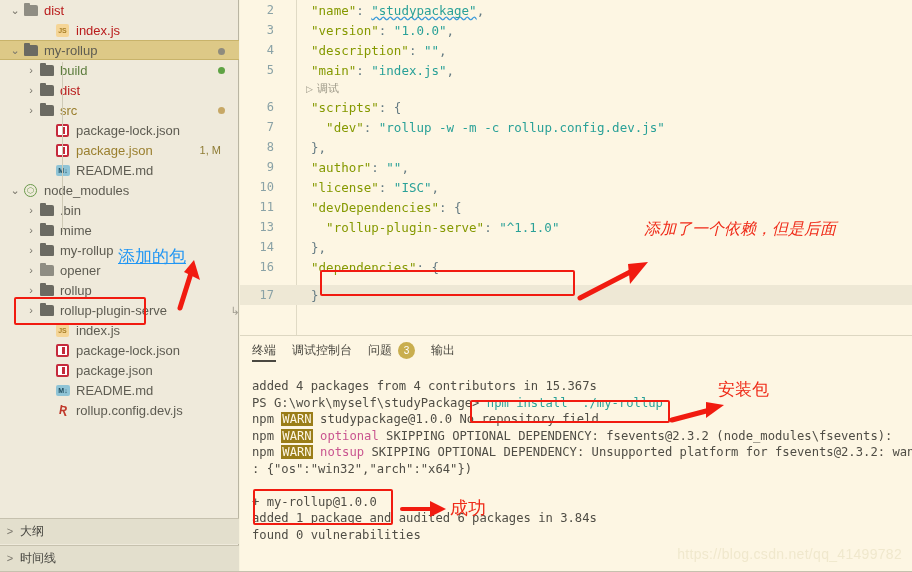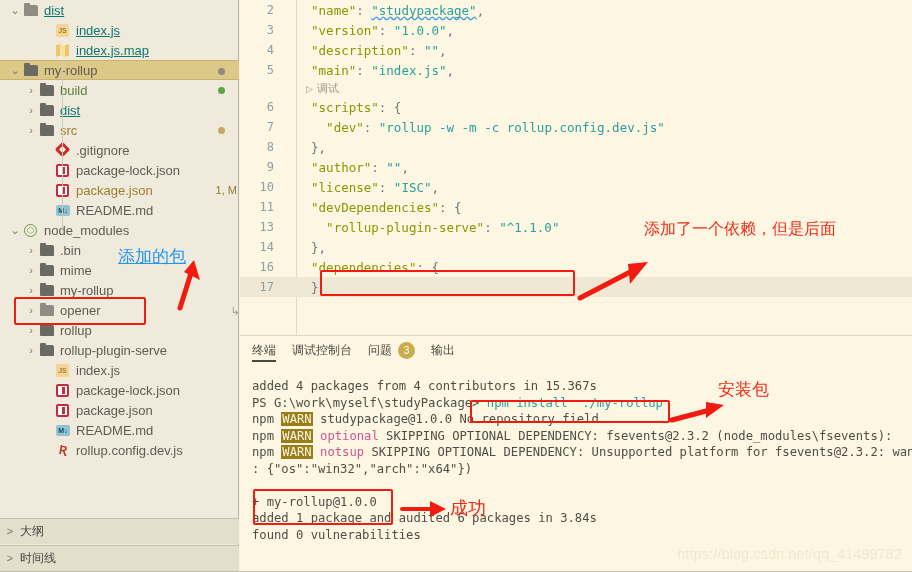--- a/index.html
+++ b/index.html
@@ -27,25 +27,25 @@
     color: #5e5c52;
     white-space: nowrap;
   }
   .row.sel { background: #ddc987; border-top: 1px solid #c8b36a; border-bottom: 1px solid #c8b36a; }
   .twisty {
     width: 14px; text-align: center; flex: 0 0 14px;
     color: #7a776c; font-size: 11px; line-height: 1;
   }
   .ficon { flex: 0 0 18px; width: 18px; height: 14px; position: relative; margin-right: 4px; }
   .label { flex: 0 0 auto; }
-  .label.dim { color: #0f766e; text-decoration: underline; }
+  .label.dim { color: #b91c1c; }
   .label.green { color: #5d7d3e; }
   .label.gold { color: #9a7f2e; }
   .badge-right {
-    position: absolute; right: 2px; font-size: 11px; color: #8e7c34;
+    position: absolute; right: 18px; font-size: 11px; color: #8e7c34;
   }
   .dot { position: absolute; right: 14px; width: 7px; height: 7px; border-radius: 50%; }
 
   
   .folder { width: 14px; height: 11px; background: #6b6a62; border-radius: 1px 2px 1px 1px; position:absolute; top:2px; left:2px;}
   .folder:before { content:""; position:absolute; top:-2px; left:0; width:6px; height:3px; background:#6b6a62; border-radius:1px 1px 0 0;}
   .folder.grey { background:#8f8d83; }
   .folder.grey:before { background:#8f8d83; }
 
   
@@ -103,21 +103,21 @@
   .vline { position:absolute; left:56px; top:0; bottom:0; width:1px; background:#e0dac5;}
   .k  { color:#859900; }   
   .s  { color:#2aa198; }   
   .p  { color:#657b83; }   
   .codelens {
     height:17px; font-size:11px; color:#9a9686; padding-left:66px;
     display:flex; align-items:center; font-family:"Liberation Sans",sans-serif;
   }
   .lens-play { margin-right:4px; font-size:9px; }
   .wavy { text-decoration: underline wavy #3a9ad9; text-decoration-skip-ink:none;}
-  .line-hl { background:#eee8d5; }
+  .line-hl { background:#eee8d5;margin-top:8px; }
 
   
   #panel {
     position:absolute; left:240px; top:335px; width:672px; height:291px;
     background:#fdf6e3; border-top:1px solid #ddd7c2;
   }
   #paneltabs {
     height:28px; display:flex; align-items:center; padding-left:12px; gap:16px;
     font-size:12px; color:#4a4840;
   }
@@ -170,28 +170,20 @@
           <span class="label dim">dist</span>
         </div>
         <div class="row">
           <span style="display:inline-block;width:40px;flex:0 0 40px"></span>
           <span class="twisty"></span>
           <span class="ficon">
             <span class="jsico">JS</span>
           </span>
           <span class="label dim">index.js</span>
         </div>
-        <div class="row">
-          <span style="display:inline-block;width:40px;flex:0 0 40px"></span>
-          <span class="twisty"></span>
-          <span class="ficon">
-            <span class="mapico"></span>
-          </span>
-          <span class="label dim">index.js.map</span>
-        </div>
         <div class="row sel">
           <span style="display:inline-block;width:8px;flex:0 0 8px"></span>
           <span class="twisty">⌄</span>
           <span class="ficon">
             <span class="folder"></span>
           </span>
           <span class="label ">my-rollup</span>
           <span class="dot" style="background:#8e8b7e;top:7px"></span>
         </div>
         <div class="row">
@@ -212,28 +204,20 @@
           <span class="label dim">dist</span>
         </div>
         <div class="row">
           <span style="display:inline-block;width:24px;flex:0 0 24px"></span>
           <span class="twisty">›</span>
           <span class="ficon">
             <span class="folder"></span>
           </span>
           <span class="label gold">src</span>
           <span class="dot" style="background:#c7a866;top:7px"></span>
-        </div>
-        <div class="row">
-          <span style="display:inline-block;width:40px;flex:0 0 40px"></span>
-          <span class="twisty"></span>
-          <span class="ficon">
-            <span class="gitico"></span>
-          </span>
-          <span class="label ">.gitignore</span>
         </div>
         <div class="row">
           <span style="display:inline-block;width:40px;flex:0 0 40px"></span>
           <span class="twisty"></span>
           <span class="ficon">
             <span class="jsonico"></span>
           </span>
           <span class="label ">package-lock.json</span>
         </div>
         <div class="row">
@@ -410,21 +394,21 @@
 
   <svg class="arrow" style="left:150px; top:258px;" width="60" height="52" viewBox="0 0 60 52">
     <path d="M30,50 L42,12" stroke="#f11b10" stroke-width="5" stroke-linecap="round" fill="none"></path>
     <path d="M44,2 L50,22 L34,14 Z" fill="#f11b10"></path>
   </svg>
 
   <span class="scrollnub" style="top:305px; right:672px;">↳</span>
 
   <div class="redbox" style="left:320px; top:270px; width:255px; height:26px;"></div>
 
-  <div class="annot" style="left:644px; top:218px;">添加了一个依赖，但是后面</div>
+  <div class="annot" style="left:644px; top:218px;font-style:italic;">添加了一个依赖，但是后面</div>
 
   <svg class="arrow" style="left:578px; top:258px;" width="74" height="46" viewBox="0 0 74 46">
     <path d="M2,40 L56,12" stroke="#f11b10" stroke-width="5" stroke-linecap="round" fill="none"></path>
     <path d="M70,4 L52,26 L50,6 Z" fill="#f11b10"></path>
   </svg>
 
   <div class="redbox" style="left:470px; top:400px; width:200px; height:23px;"></div>
 
   <div class="annot" style="left:718px; top:378px; font-size:17px;">安装包</div>
 

